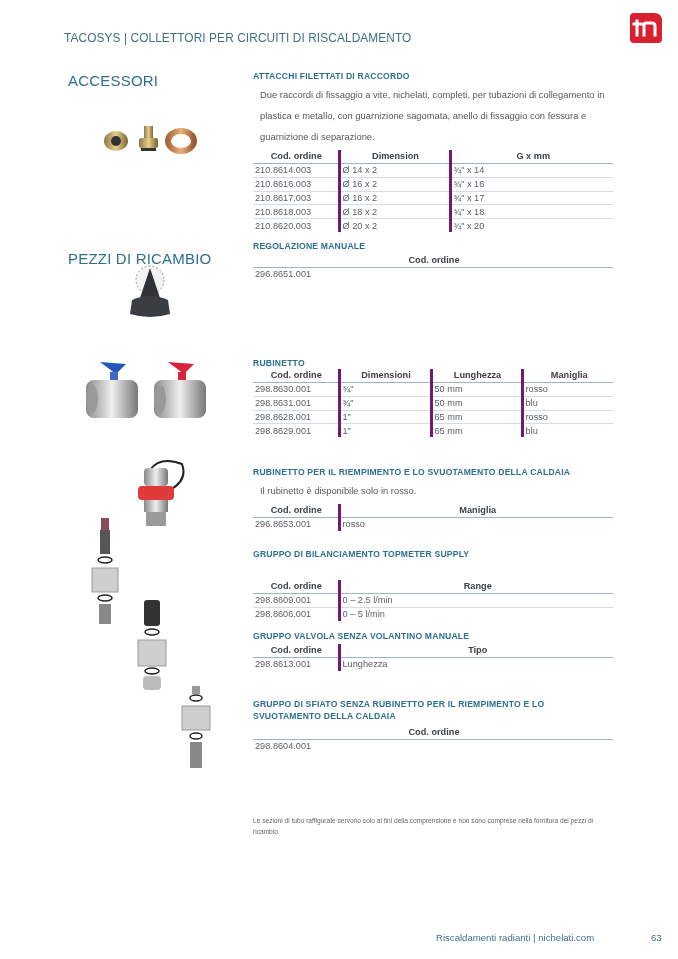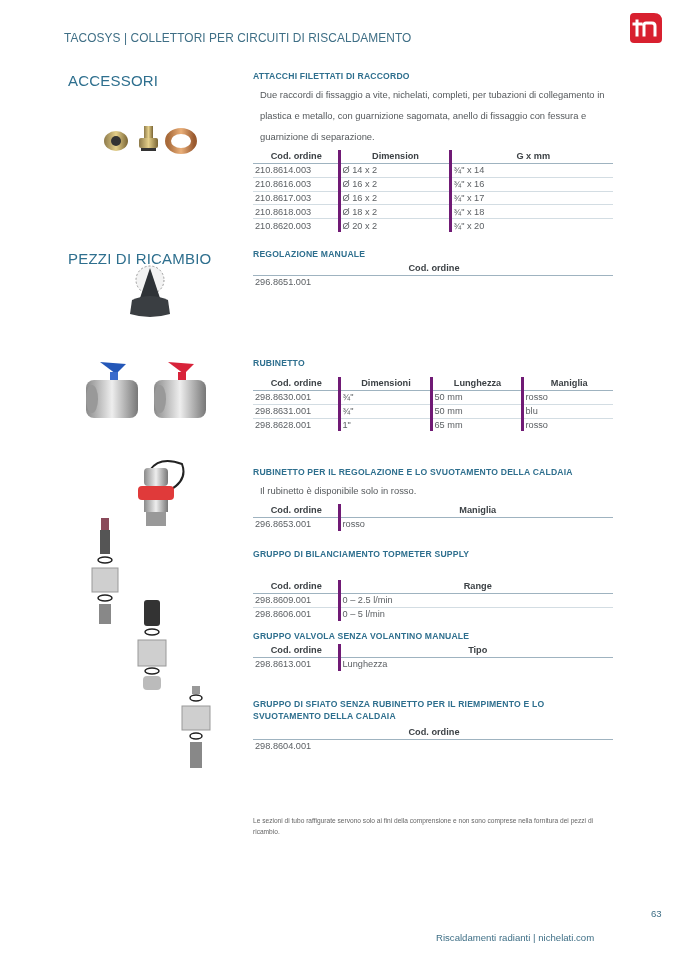--- a/index.html
+++ b/index.html
@@ -13,21 +13,21 @@
   .block { position: absolute; left: 253px; width: 360px; font-family: "Liberation Sans", sans-serif; }
   .block h3 { margin: 0 0 2px 0; font-size: 8.6px; font-weight: bold; color: #2e6f8e; letter-spacing: 0.2px; line-height: 12px; }
   .block p { margin: 0 0 3px 7px; font-size: 9.4px; line-height: 21px; color: #55595c; }
   table { border-collapse: collapse; width: 360px; font-size: 9.2px; }
   th { text-align: center; font-weight: bold; color: #3d4246; padding: 0 0 1px 2px; height: 12px; border-bottom: 1px solid #9fb3c0; }
   td { color: #5c6064; padding: 0 0 0 2px; height: 12.8px; border-bottom: 1px solid #d3dde3; }
   tr:last-child td { border-bottom: none; }
   th + th, td + td { border-left: 3px solid #701a75; }
   .note { position: absolute; left: 253px; top: 815px; width: 360px; font-size: 6.6px; line-height: 11px; color: #666; font-family: "Liberation Sans", sans-serif; }
   .footer { position: absolute; left: 436px; top: 932px; font-size: 9.6px; color: #3f6f86; font-family: "Liberation Sans", sans-serif; }
-  .page-num { position: absolute; left: 651px; top: 908px; font-size: 9.6px; color: #3f6f86; font-family: "Liberation Sans", sans-serif; }
+  .page-num { position: absolute; left: 651px; top: 932px; font-size: 9.6px; color: #3f6f86; font-family: "Liberation Sans", sans-serif; }
   .img { position: absolute; }
 </style>
 </head>
 <body>
 
 <div class="header-title">TACOSYS  |  COLLETTORI PER CIRCUITI DI RISCALDAMENTO</div>
 <svg class="logo" viewBox="0 0 32 30">
   <path d="M4 0 H24 Q32 0 32 8 V26 Q32 30 28 30 H4 Q0 30 0 26 V4 Q0 0 4 0 Z" fill="#d8202f"></path>
   <path d="M7 8 V22 M4 11 H11 M14 22 V12 Q14 10 16 10 H22 Q25 10 25 13 V22" stroke="#fff" stroke-width="3" fill="none" stroke-linecap="square"></path>
 </svg>
@@ -150,38 +150,38 @@
         </tr>
       <tr>
           <td>210.8620.003</td>
           <td>Ø 20 x 2</td>
           <td>¾" x 20</td>
         </tr>
     </tbody>
   </table>
 </div>
 
-<div class="block" style="top:248px">
+<div class="block" style="top:240px">
   <h3>REGOLAZIONE MANUALE</h3>
   <table>
     <thead>
         <tr>
           <th>Cod. ordine</th>
         </tr>
       </thead>
     <tbody>
         <tr>
           <td>296.8651.001</td>
         </tr>
       </tbody>
   </table>
 </div>
 
 <div class="block" style="top:357px">
-  <h3 style="margin-bottom:8px">RUBINETTO</h3>
+  <h3 style="margin-bottom:0">RUBINETTO</h3>
   <table>
     <colgroup>
         <col style="width:86px">
         <col style="width:92px">
         <col style="width:91px">
         <col>
       </colgroup>
     <thead>
         <tr>
       <th>Cod. ordine</th>
@@ -202,26 +202,32 @@
           <td>¾"</td>
           <td>50 mm</td>
           <td>blu</td>
         </tr>
       <tr>
           <td>298.8628.001</td>
           <td>1"</td>
           <td>65 mm</td>
           <td>rosso</td>
         </tr>
+      <tr>
+          <td>298.8629.001</td>
+          <td>1"</td>
+          <td>65 mm</td>
+          <td>blu</td>
+        </tr>
     </tbody>
   </table>
 </div>
 
 <div class="block" style="top:466px">
-  <h3>RUBINETTO PER IL REGOLAZIONE E LO SVUOTAMENTO DELLA CALDAIA</h3>
+  <h3>RUBINETTO PER IL RIEMPIMENTO E LO SVUOTAMENTO DELLA CALDAIA</h3>
   <p>Il rubinetto è disponibile solo in rosso.</p>
   <table>
     <colgroup>
         <col style="width:86px">
         <col>
       </colgroup>
     <thead>
         <tr>
       <th>Cod. ordine</th>
       <th>Maniglia</th>

